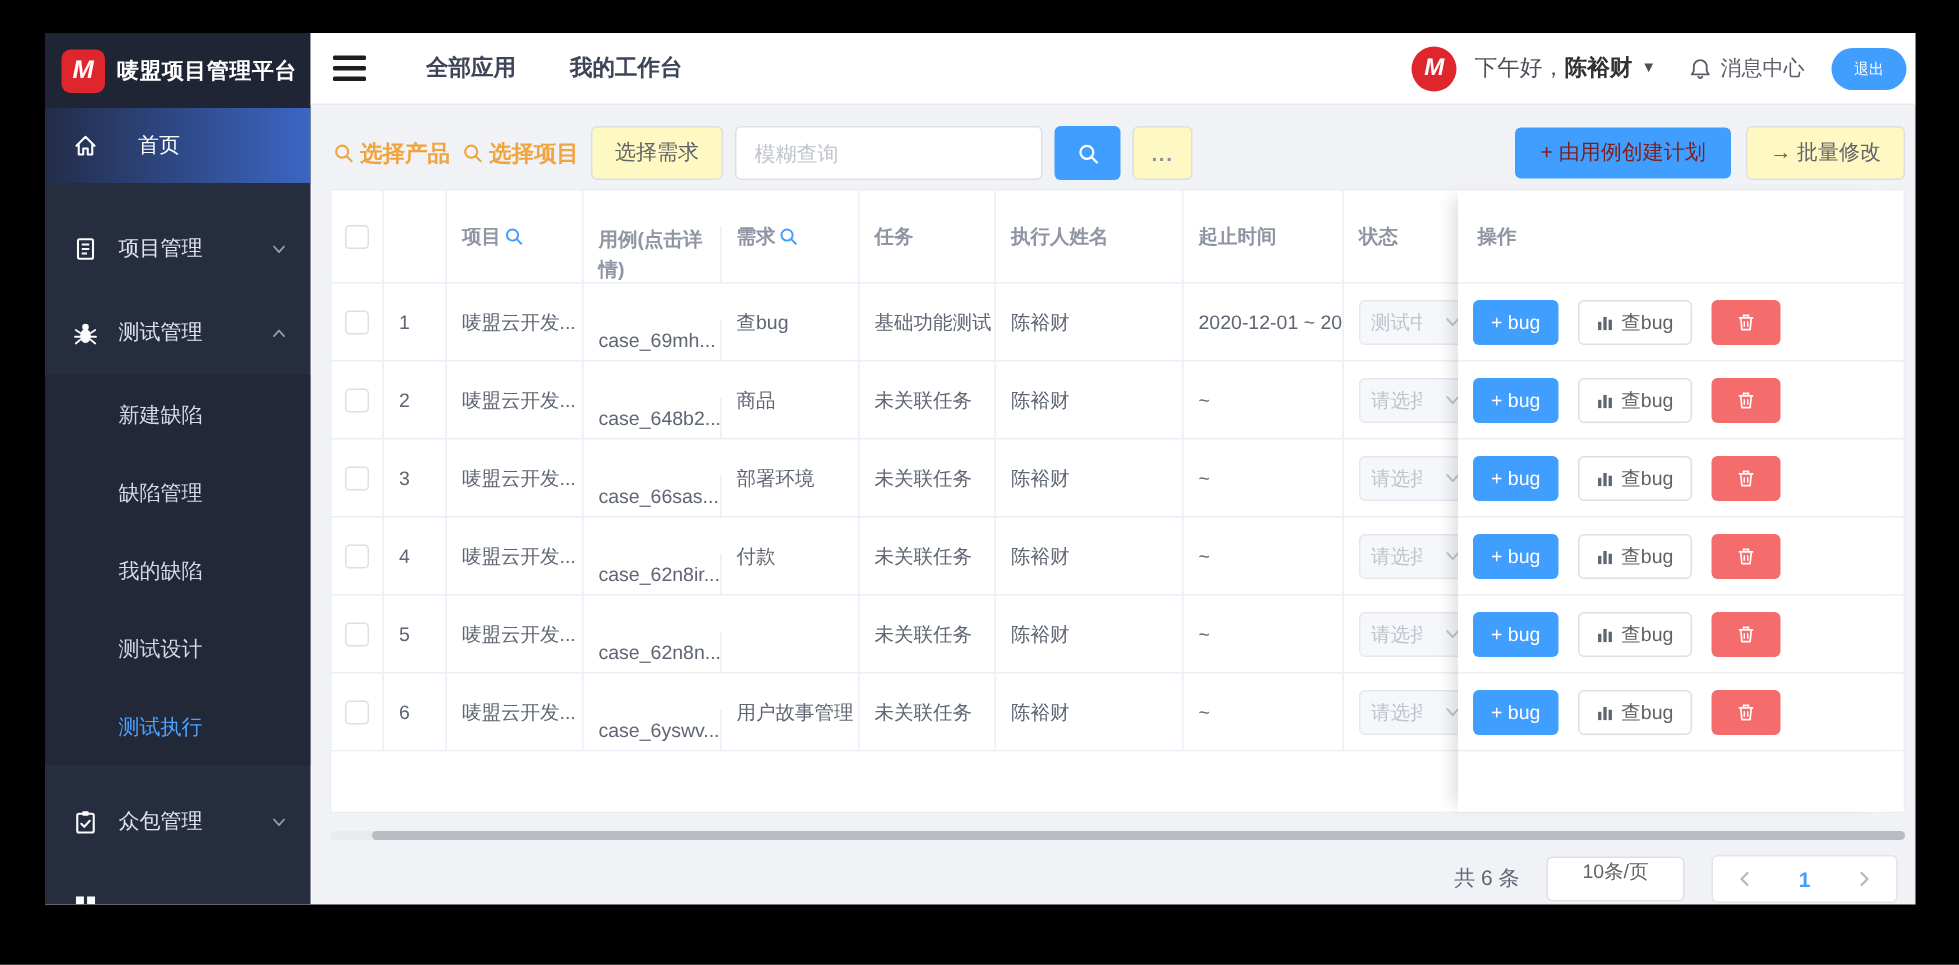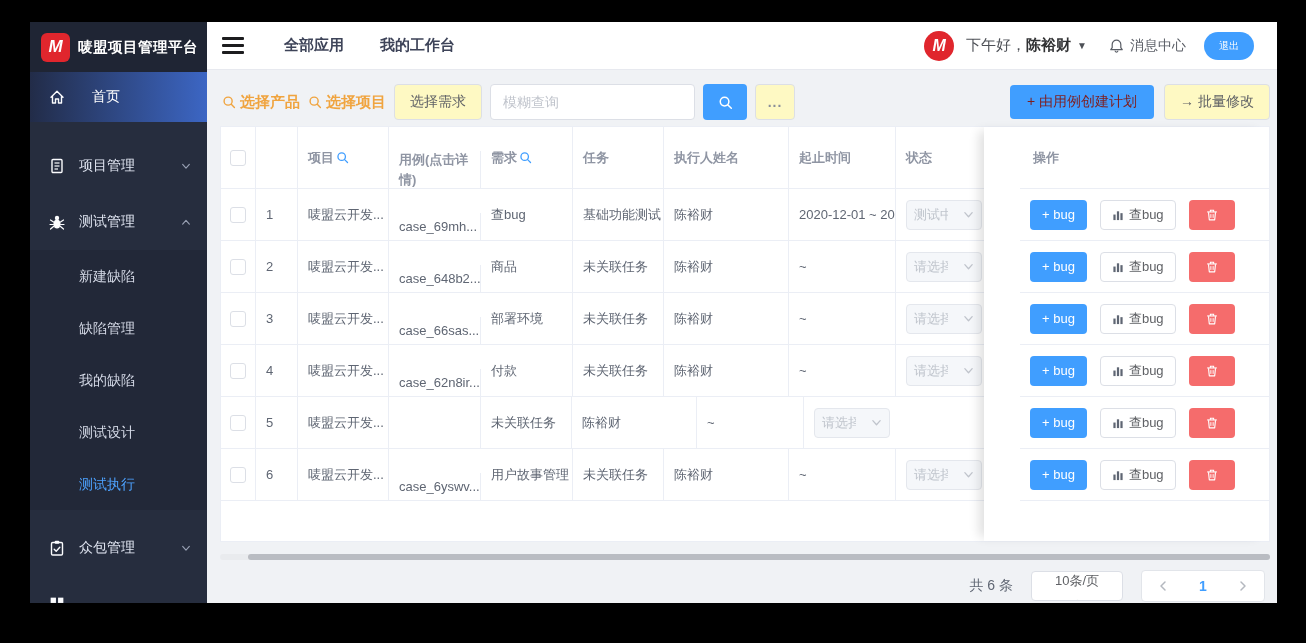--- a/index.html
+++ b/index.html
@@ -17,21 +17,21 @@
   .mi { width:18px; height:18px; margin-right:13px; color:#fbfcfe; flex:none; }
   .chev { margin-left:auto; color:#98a0b3; width:10px; height:10px; }
   .submenu { background:#222838; }
   .sub-item { height:52px; line-height:52px; padding-left:49px; color:#d4d9e6; font-size:14px; }
   .sub-item.active { color:#4da2ff; }
   .gap10 { margin-top:10px; }
   .partial-item { height:56px; display:flex; align-items:center; padding-left:18px; color:#dfe4f0; margin-top:0; }
 
   
   .main { flex:1; display:flex; flex-direction:column; overflow:hidden; }
-  .topbar { height:48px; background:#fff; border-bottom:1px solid #e7e9ef; display:flex; align-items:center; padding:0 23px 0 15px; flex:none; }
+  .topbar { height:48px; background:#fff; border-bottom:1px solid #e7e9ef; display:flex; align-items:center; padding:0 6px 0 15px; flex:none; }
   .burger { width:22px; display:flex; flex-direction:column; gap:4px; cursor:pointer; }
   .burger span { display:block; height:3px; background:#1d1d1f; border-radius:1px; }
   .top-tabs { display:flex; gap:36px; margin-left:40px; font-size:15px; font-weight:700; color:#3e4459; }
   .top-tab { cursor:pointer; }
   .top-right { margin-left:auto; display:flex; align-items:center; }
   .avatar { width:30px; height:30px; border-radius:50%; background:#e0262d; color:#fff; font-weight:800; font-style:italic; font-size:16px; display:flex; align-items:center; justify-content:center; }
   .greeting { margin-left:12px; font-size:15px; color:#4d5056; }
   .uname { font-weight:700; color:#303133; }
   .caret { font-size:10px; color:#4d5056; margin-left:6px; }
   .msg { display:flex; align-items:center; gap:6px; color:#5a5e66; font-size:14px; margin-left:22px; cursor:pointer; }
@@ -69,21 +69,21 @@
   .col-time { width:107px; }
   .col-status { flex:1; border-right:none; }
   .hdr-search { width:13px; height:13px; color:#409eff; margin-left:2px; flex:none; }
   .checkbox { width:16px; height:16px; border:1px solid #dcdfe6; border-radius:3px; background:#fff; cursor:pointer; }
   .status-select { width:76px; height:30px; background:#f5f7fa; border:1px solid #e4e7ed; border-radius:4px; display:flex; align-items:center; padding:0 7px; color:#bfc4cc; cursor:pointer; }
   .sel-text { max-width:34px; overflow:hidden; white-space:nowrap; flex:none; font-size:13px; }
   .sel-chev { width:11px; height:11px; margin-left:auto; color:#c0c4cc; }
   .table-empty { height:40px; background:#fff; }
 
   
-  .op-panel { position:absolute; top:0; right:0; bottom:0; width:285px; background:#fff; box-shadow:-9px 0 10px -4px rgba(0,0,0,.12);padding-left:36px; }
+  .op-panel { position:absolute; top:0; right:12px; bottom:0; width:285px; background:#fff; box-shadow:-9px 0 10px -4px rgba(0,0,0,.12); }
   .op-head { height:62px; display:flex; align-items:center; padding-left:13px; font-size:13px; font-weight:700; color:#8f95a3; border-bottom:1px solid #ebeef5; }
   .op-row { height:52px; display:flex; align-items:center; padding-left:10px; gap:13px; border-bottom:1px solid #ebeef5; }
   .btn-bug { height:30px; padding:0 12px; background:#409eff; border:none; border-radius:4px; color:#fff; font-size:13px; cursor:pointer; }
   .btn-viewbug { height:30px; padding:0 11px; background:#fff; border:1px solid #dcdfe6; border-radius:4px; color:#606266; font-size:13px; display:inline-flex; align-items:center; gap:5px; cursor:pointer; }
   .btn-viewbug svg { width:12px; height:12px; color:#5f6673; }
   .btn-del { width:46px; height:30px; background:#f56c6c; border:none; border-radius:4px; display:inline-flex; align-items:center; justify-content:center; color:#fff; cursor:pointer; }
   .btn-del svg { width:14px; height:14px; }
 
   
   .hscroll { margin:12px 7px 0 13px; height:6px; position:relative; background:#e9ebee; border-radius:3px; flex:none; }
@@ -377,20 +377,21 @@
       </div>
     </div>
   </div>
 
   <div class="trow">
     <div class="td col-check">
               <span class="checkbox"></span>
             </div>
     <div class="td col-idx">5</div>
     <div class="td col-proj">唛盟云开发...</div>
+    <div class="td col-case">case_62n8n...</div>
     <div class="td col-req"></div>
     <div class="td col-task">未关联任务</div>
     <div class="td col-exec">陈裕财</div>
     <div class="td col-time">~</div>
     <div class="td col-status">
       <div class="status-select">
         <span class="sel-text">请选择</span>
         <svg class="sel-chev" viewBox="0 0 12 12">
                   <use href="#i-chev-down"></use>
                 </svg>

